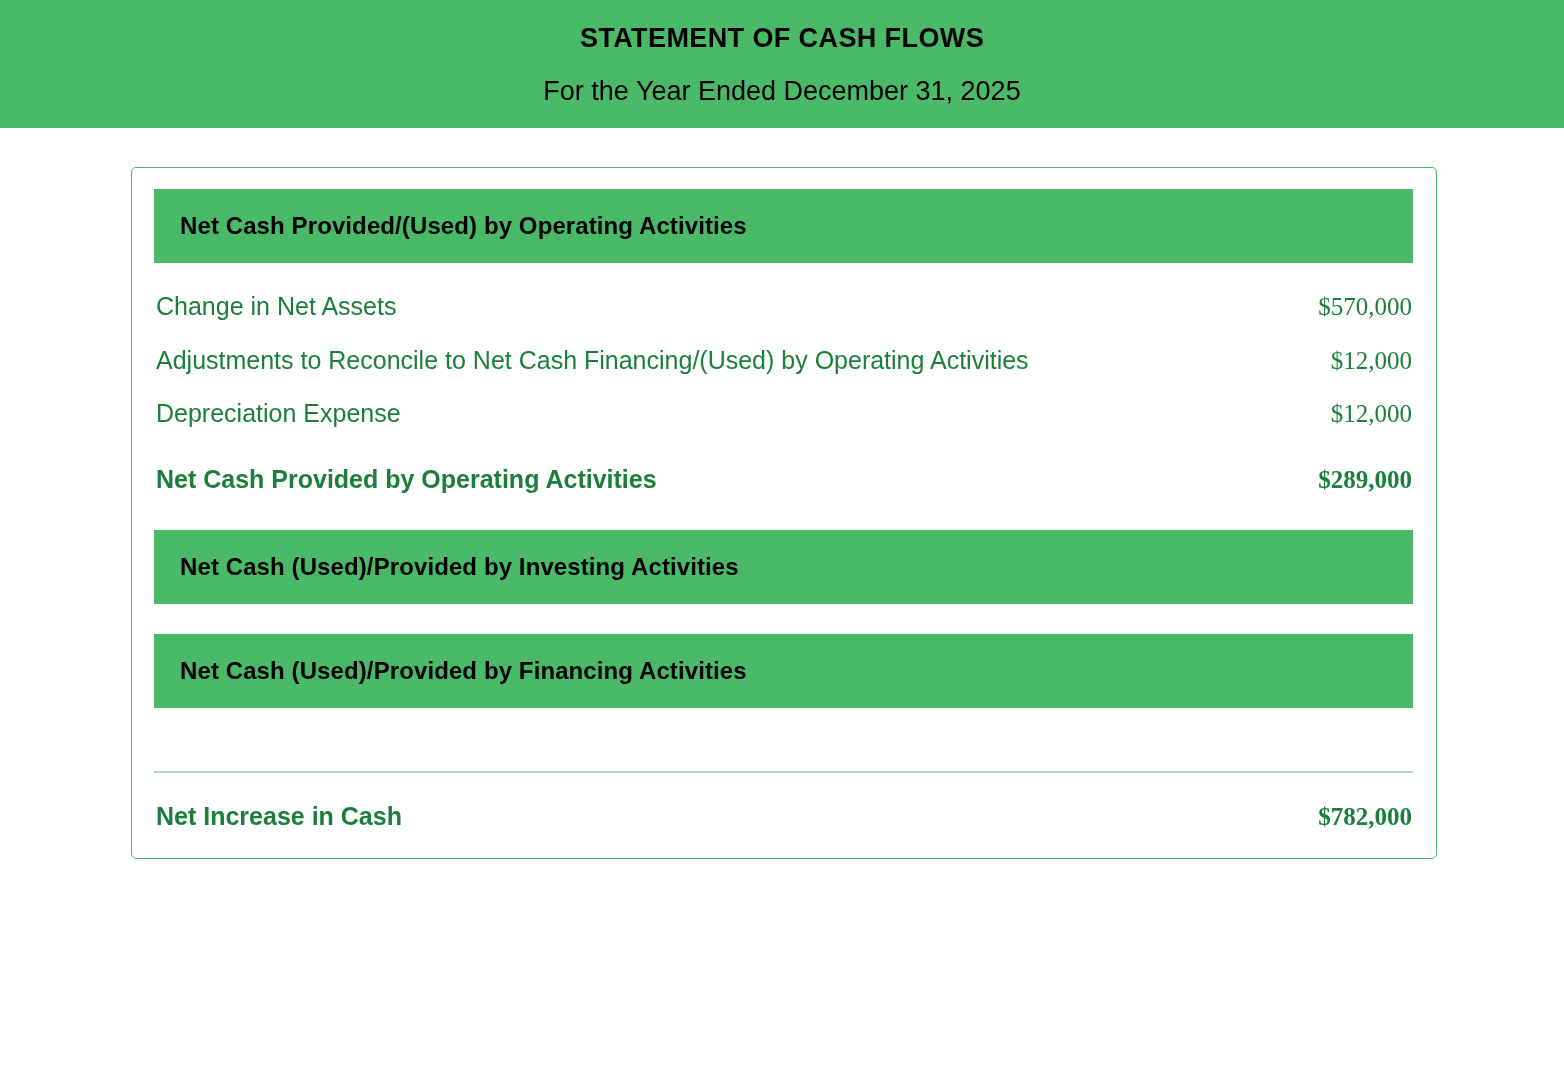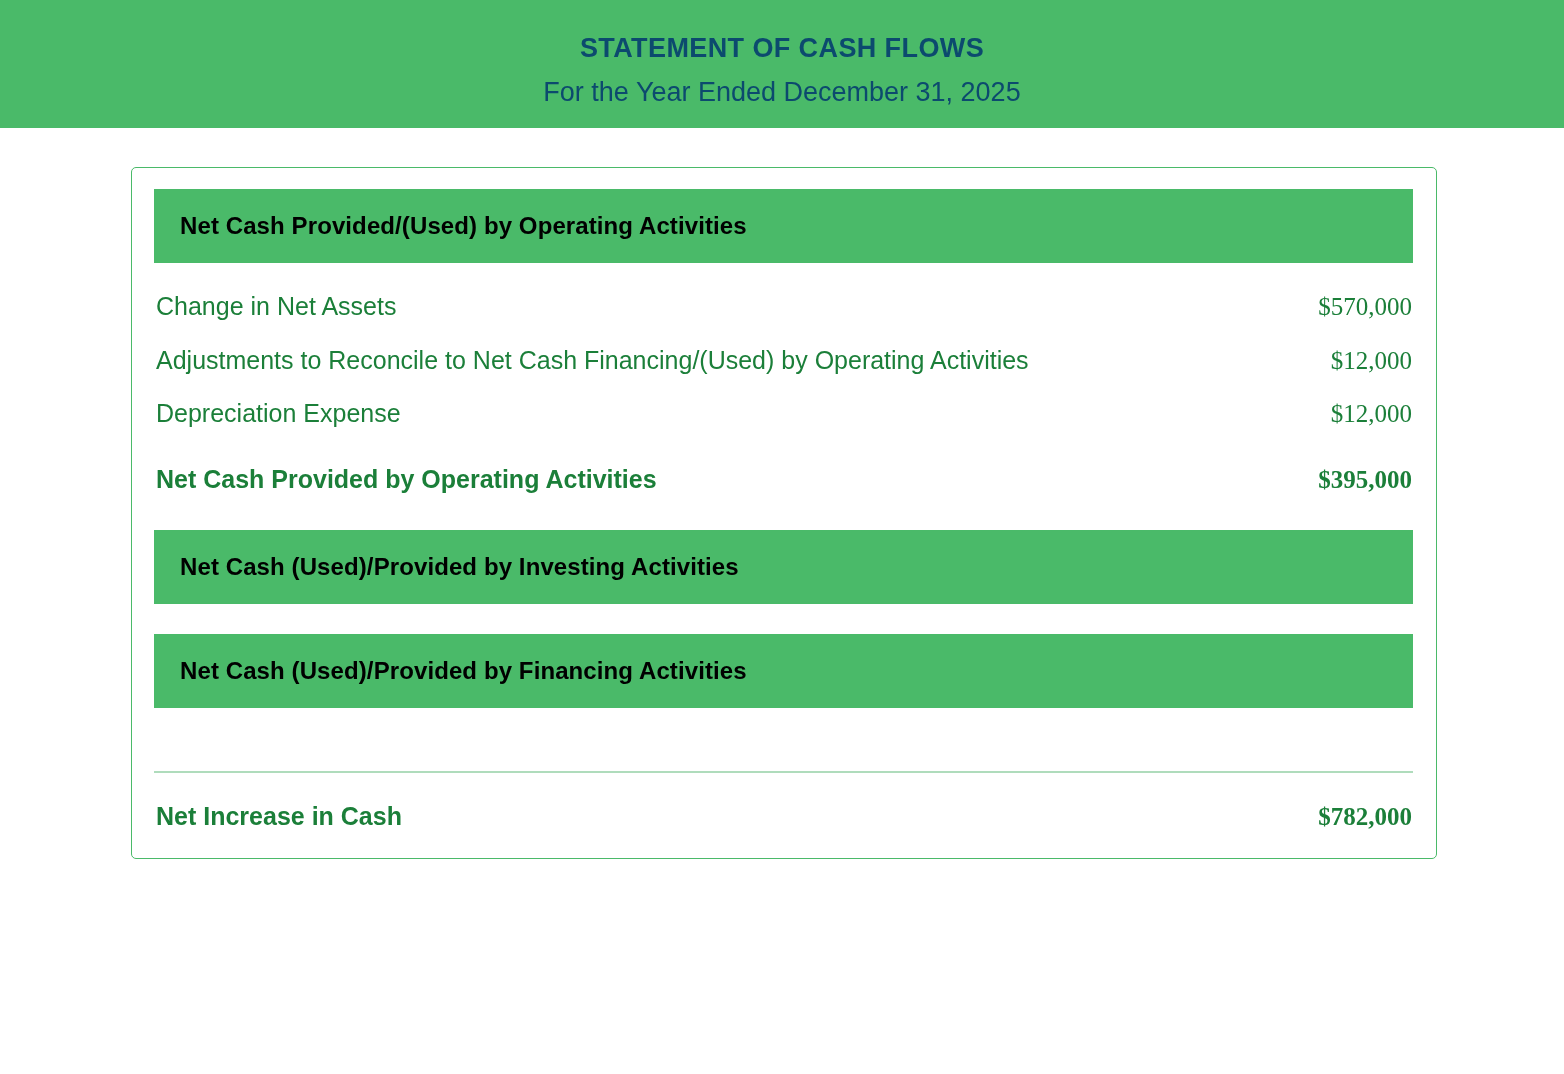--- a/index.html
+++ b/index.html
@@ -12,36 +12,36 @@
     height: 1074px;
     font-family: "Liberation Sans", sans-serif;
     -webkit-font-smoothing: antialiased;
   }
 
   
   .banner {
     background: #4ABA69;
     height: 128px;
     box-sizing: border-box;
-    padding-top: 32px;
+    padding-top: 22px;
     text-align: center;
-    color: #0c4a6e;
+    color: #000000;
   }
   .banner-title {
     font-size: 27px;
     font-weight: bold;
     letter-spacing: 0.4px;
     line-height: 1.25;
     margin: 0;
   }
   .banner-subtitle {
     font-size: 27px;
     font-weight: normal;
     line-height: 1.3;
-    margin: 9px 0 0 0;
+    margin: 18px 0 0 0;
   }
 
   
   .card-wrap {
     padding: 39px 128px 0 131px;
   }
   .card {
     border: 1.6px solid #4ABA69;
     border-radius: 5px;
     box-sizing: border-box;
@@ -129,21 +129,21 @@
 
     <div class="row">
       <span class="row-label">Depreciation Expense</span>
       <span class="row-amount">$12,000</span>
     </div>
 
     <div class="sp-30"></div>
 
     <div class="row bold">
       <span class="row-label">Net Cash Provided by Operating Activities</span>
-      <span class="row-amount">$395,000</span>
+      <span class="row-amount">$289,000</span>
     </div>
 
     <div class="band-gap"></div>
 
     <div class="section-band">
       <span>Net Cash (Used)/Provided by Investing Activities</span>
     </div>
 
     <div class="band-gap-sm"></div>
 

